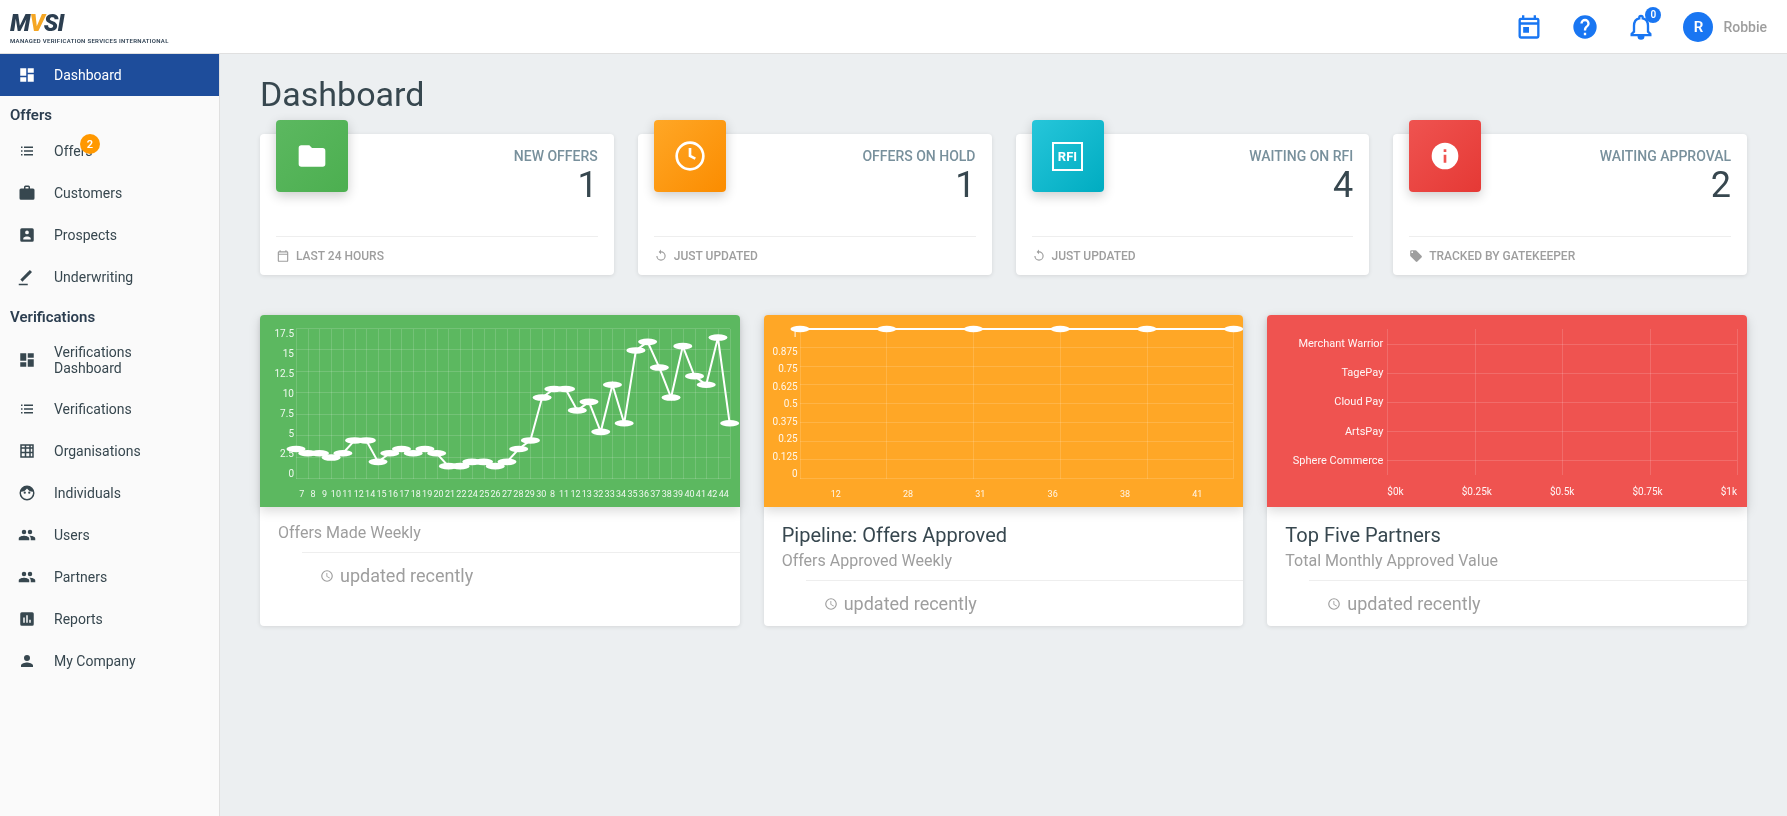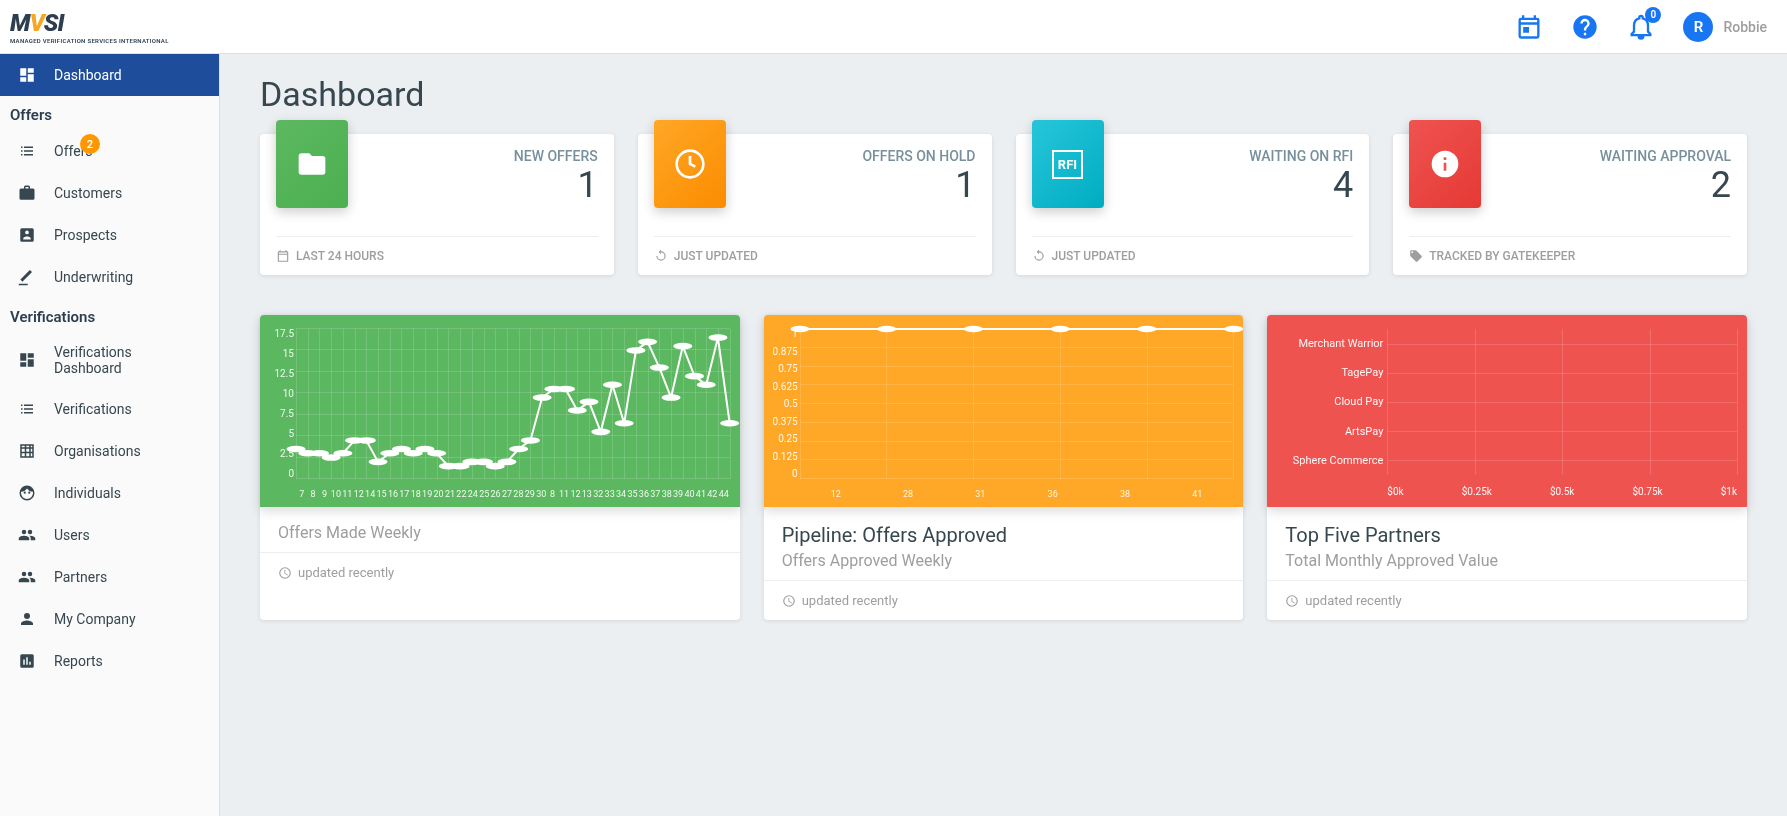--- a/index.html
+++ b/index.html
@@ -34,21 +34,21 @@
   .badge-red { position: absolute; top: 4px; left: 108px; background: #e91e63; color: #fff; border-radius: 10px; padding: 2px 6px; font-size: 10px; font-weight: 600; }
   
   
   .main { flex: 1; padding: 20px 40px; overflow-y: auto; }
   .page-title { font-size: 34px; font-weight: 400; color: #37474f; margin-bottom: 20px; }
   
   
   .stats-row { display: flex; gap: 24px; margin-bottom: 40px; }
   .stat-card { flex: 1; background: #fff; border-radius: 4px; box-shadow: 0 1px 4px rgba(0,0,0,0.1); position: relative; padding: 14px 16px 0; }
   .stat-top { display: flex; justify-content: space-between; align-items: flex-start; min-height: 88px; }
-  .stat-icon { width: 72px; height: 88px; border-radius: 4px; display: flex; align-items: center; justify-content: center; margin-top: -28px; box-shadow: 0 4px 12px rgba(0,0,0,0.2); }
+  .stat-icon { width: 72px; height: 72px; border-radius: 4px; display: flex; align-items: center; justify-content: center; margin-top: -28px; box-shadow: 0 4px 12px rgba(0,0,0,0.2); }
   .stat-icon.green { background: linear-gradient(135deg, #5cb860, #4caf50); }
   .stat-icon.orange { background: linear-gradient(135deg, #ffa726, #fb8c00); }
   .stat-icon.cyan { background: linear-gradient(135deg, #26c6da, #00acc1); }
   .stat-icon.red { background: linear-gradient(135deg, #ef5350, #e53935); }
   .stat-icon svg { width: 32px; height: 32px; fill: #fff; }
   .stat-icon-rfi { color: #fff; font-size: 13px; font-weight: 700; border: 2px solid #fff; padding: 5px 4px; }
   .stat-text { text-align: right; }
   .stat-label { font-size: 14px; color: #78909c; font-weight: 500; }
   .stat-value { font-size: 36px; color: #37474f; font-weight: 400; }
   .stat-footer { border-top: 1px solid #eee; padding: 12px 0; display: flex; align-items: center; gap: 6px; color: #9e9e9e; font-size: 12px; font-weight: 500; }
@@ -57,21 +57,21 @@
   
   .charts-row { display: flex; gap: 24px; }
   .chart-card { flex: 1; background: #fff; border-radius: 4px; box-shadow: 0 1px 4px rgba(0,0,0,0.1); }
   .chart-area { height: 192px; border-radius: 4px 4px 0 0; position: relative; padding: 14px 10px 10px 36px; box-shadow: 0 4px 12px rgba(0,0,0,0.15); }
   .chart-area.green { background: #5cb860; }
   .chart-area.orange { background: #ffa726; }
   .chart-area.red { background: #ef5350; }
   .chart-body { padding: 16px 18px 10px; }
   .chart-title { font-size: 20px; color: #37474f; font-weight: 400; margin-bottom: 4px; }
   .chart-sub { font-size: 16px; color: #9e9e9e; }
-  .chart-footer { border-top: 1px solid #eee; padding: 12px 18px; display: flex; align-items: center; gap: 6px; color: #9e9e9e; font-size: 13px; }
+  .chart-footer { border-top: 1px solid #eee; padding: 12px 18px; display: flex; align-items: center; gap: 6px; color: #9e9e9e; font-size: 18px; margin-left: 42px; }
   .chart-footer svg { width: 14px; height: 14px; fill: #9e9e9e; }
   
   
   .y-axis { position: absolute; left: 4px; top: 14px; bottom: 28px; width: 30px; display: flex; flex-direction: column-reverse; justify-content: space-between; font-size: 10px; color: rgba(255,255,255,0.9); text-align: right; }
   .y-axis span { line-height: 1; }
   .x-axis { position: absolute; left: 36px; right: 10px; bottom: 8px; display: flex; justify-content: space-between; font-size: 9px; color: rgba(255,255,255,0.9); }
   .x-axis span { flex: 1; text-align: center; white-space: nowrap; }
   .grid { position: absolute; left: 36px; right: 10px; top: 14px; bottom: 28px; }
   .grid-h, .grid-v { position: absolute; background: rgba(255,255,255,0.15); }
   .grid-h { left: 0; right: 0; height: 1px; }
@@ -208,32 +208,32 @@
         <span class="nicon">
           <svg viewBox="0 0 24 24">
             <path d="M16 11a3 3 0 1 0-3-3 3 3 0 0 0 3 3zm-8 0a3 3 0 1 0-3-3 3 3 0 0 0 3 3zm0 2c-2.33 0-7 1.17-7 3.5V19h14v-2.5c0-2.33-4.67-3.5-7-3.5zm8 0c-.29 0-.62 0-.97.05A4.22 4.22 0 0 1 17 16.5V19h6v-2.5c0-2.33-4.67-3.5-7-3.5z"></path>
           </svg>
         </span>
         <span>Partners</span>
       </div>
       <div class="nav-item">
         <span class="nicon">
           <svg viewBox="0 0 24 24">
+            <path d="M19 3H5a2 2 0 0 0-2 2v14a2 2 0 0 0 2 2h14a2 2 0 0 0 2-2V5a2 2 0 0 0-2-2zM9 17H7v-7h2zm4 0h-2V7h2zm4 0h-2v-4h2z"></path>
+          </svg>
+        </span>
+        <span>Reports</span>
+      </div>
+      <div class="nav-item">
+        <span class="nicon">
+          <svg viewBox="0 0 24 24">
             <path d="M12 12a4 4 0 1 0-4-4 4 4 0 0 0 4 4zm0 2c-2.67 0-8 1.34-8 4v2h16v-2c0-2.66-5.33-4-8-4z"></path>
           </svg>
         </span>
         <span>My Company</span>
-      </div>
-      <div class="nav-item">
-        <span class="nicon">
-          <svg viewBox="0 0 24 24">
-            <path d="M19 3H5a2 2 0 0 0-2 2v14a2 2 0 0 0 2 2h14a2 2 0 0 0 2-2V5a2 2 0 0 0-2-2zM9 17H7v-7h2zm4 0h-2V7h2zm4 0h-2v-4h2z"></path>
-          </svg>
-        </span>
-        <span>Reports</span>
       </div>
     </div>
 
   <div class="main">
     <h1 class="page-title">Dashboard</h1>
 
     <div class="stats-row" id="stats-row">
         <div class="stat-card">
     <div class="stat-top">
       <div class="stat-icon green">

